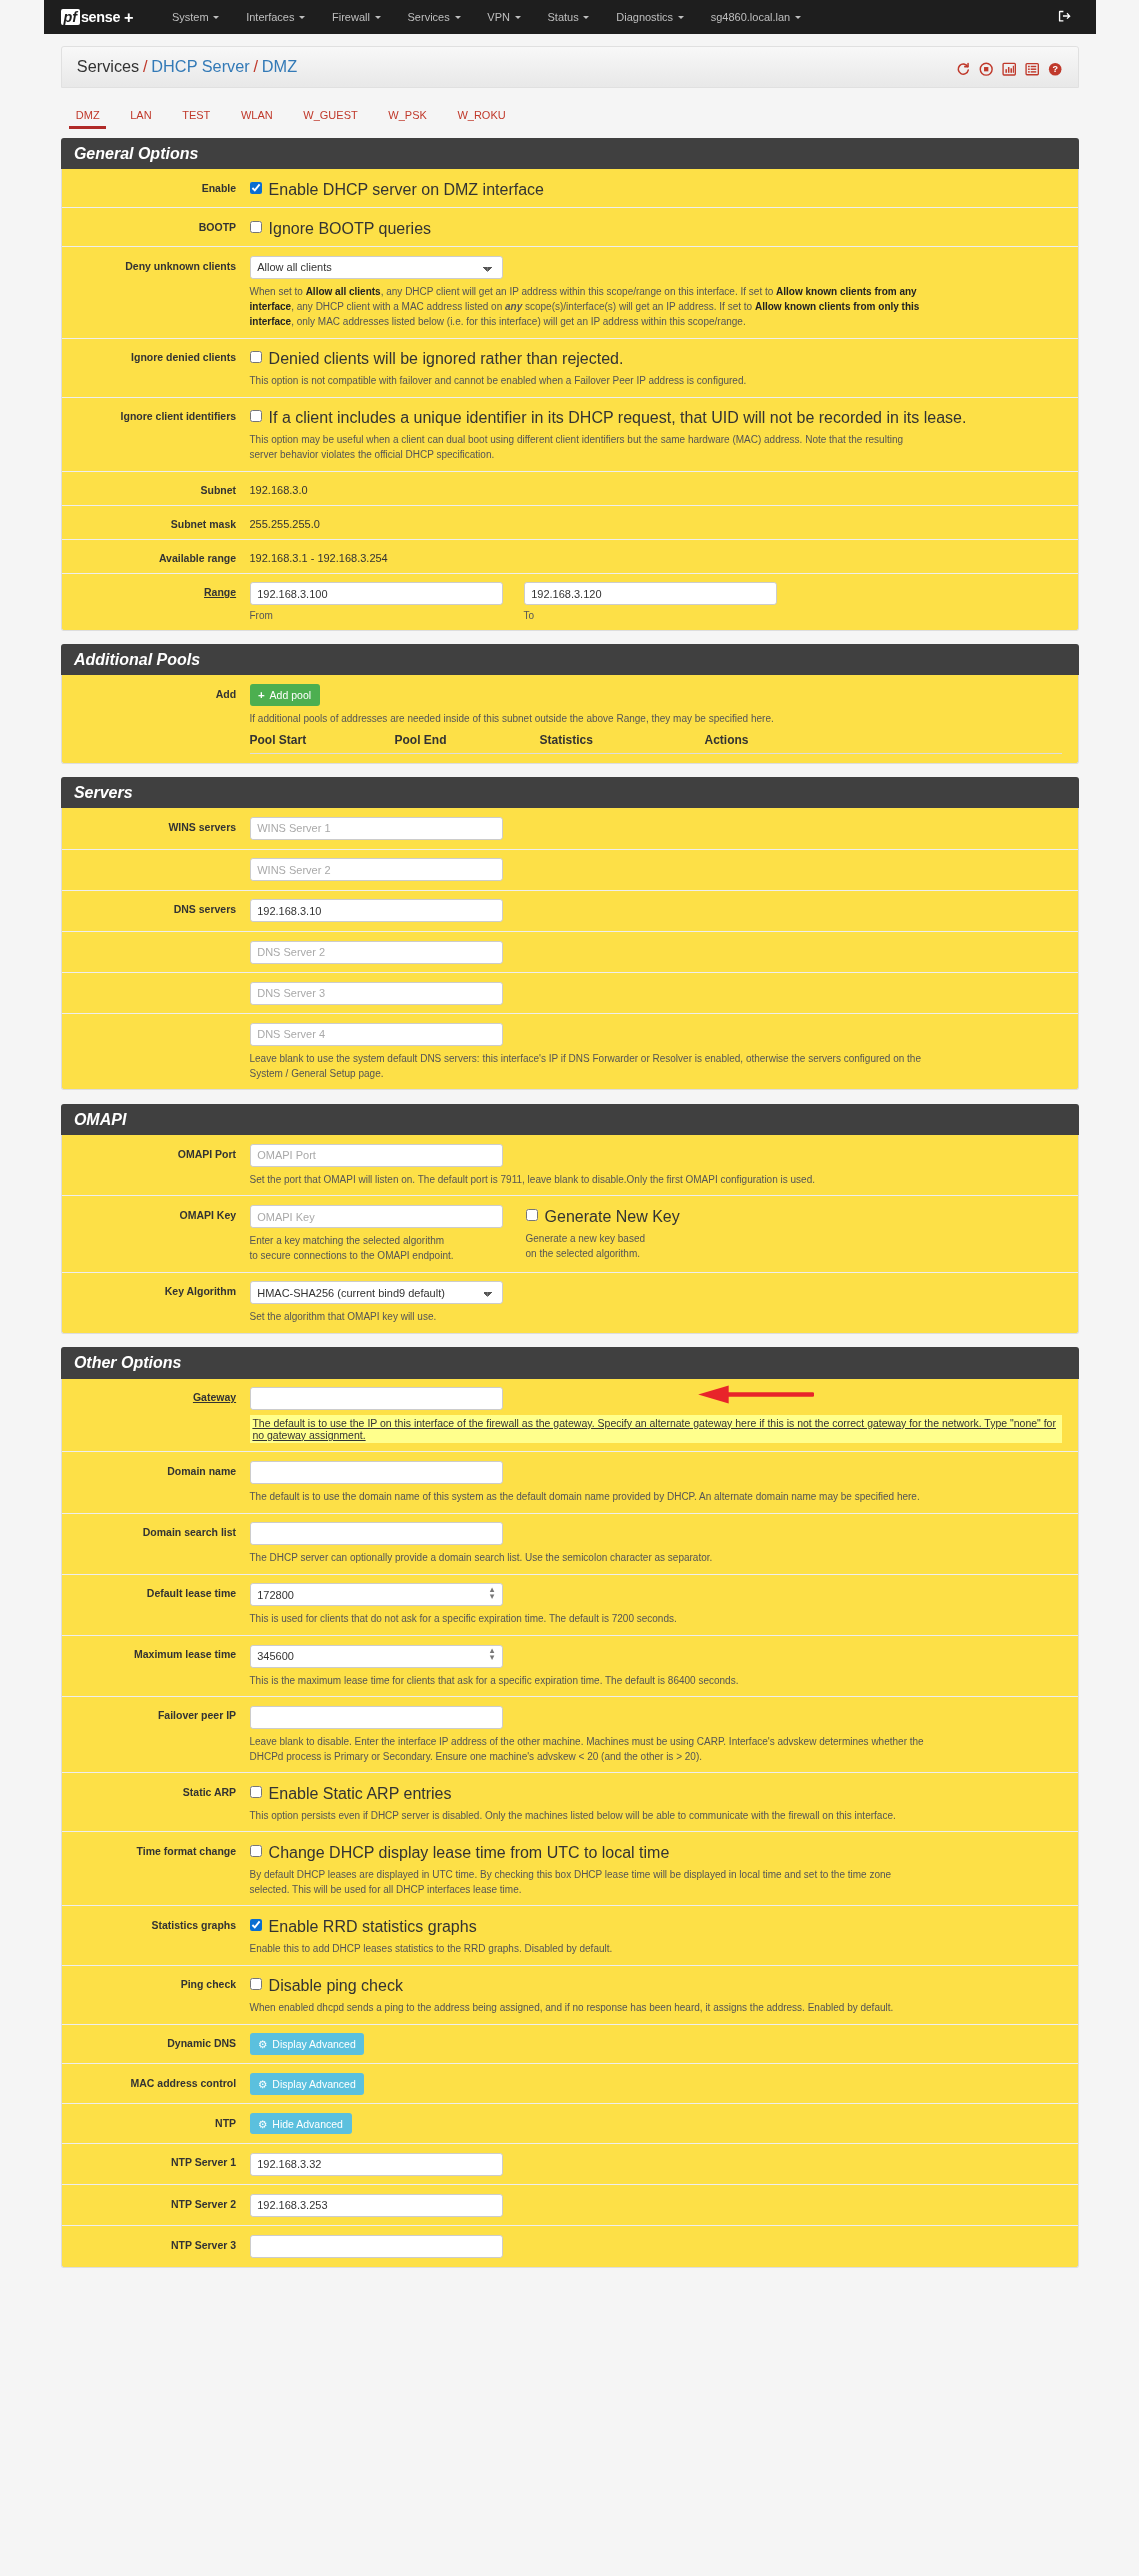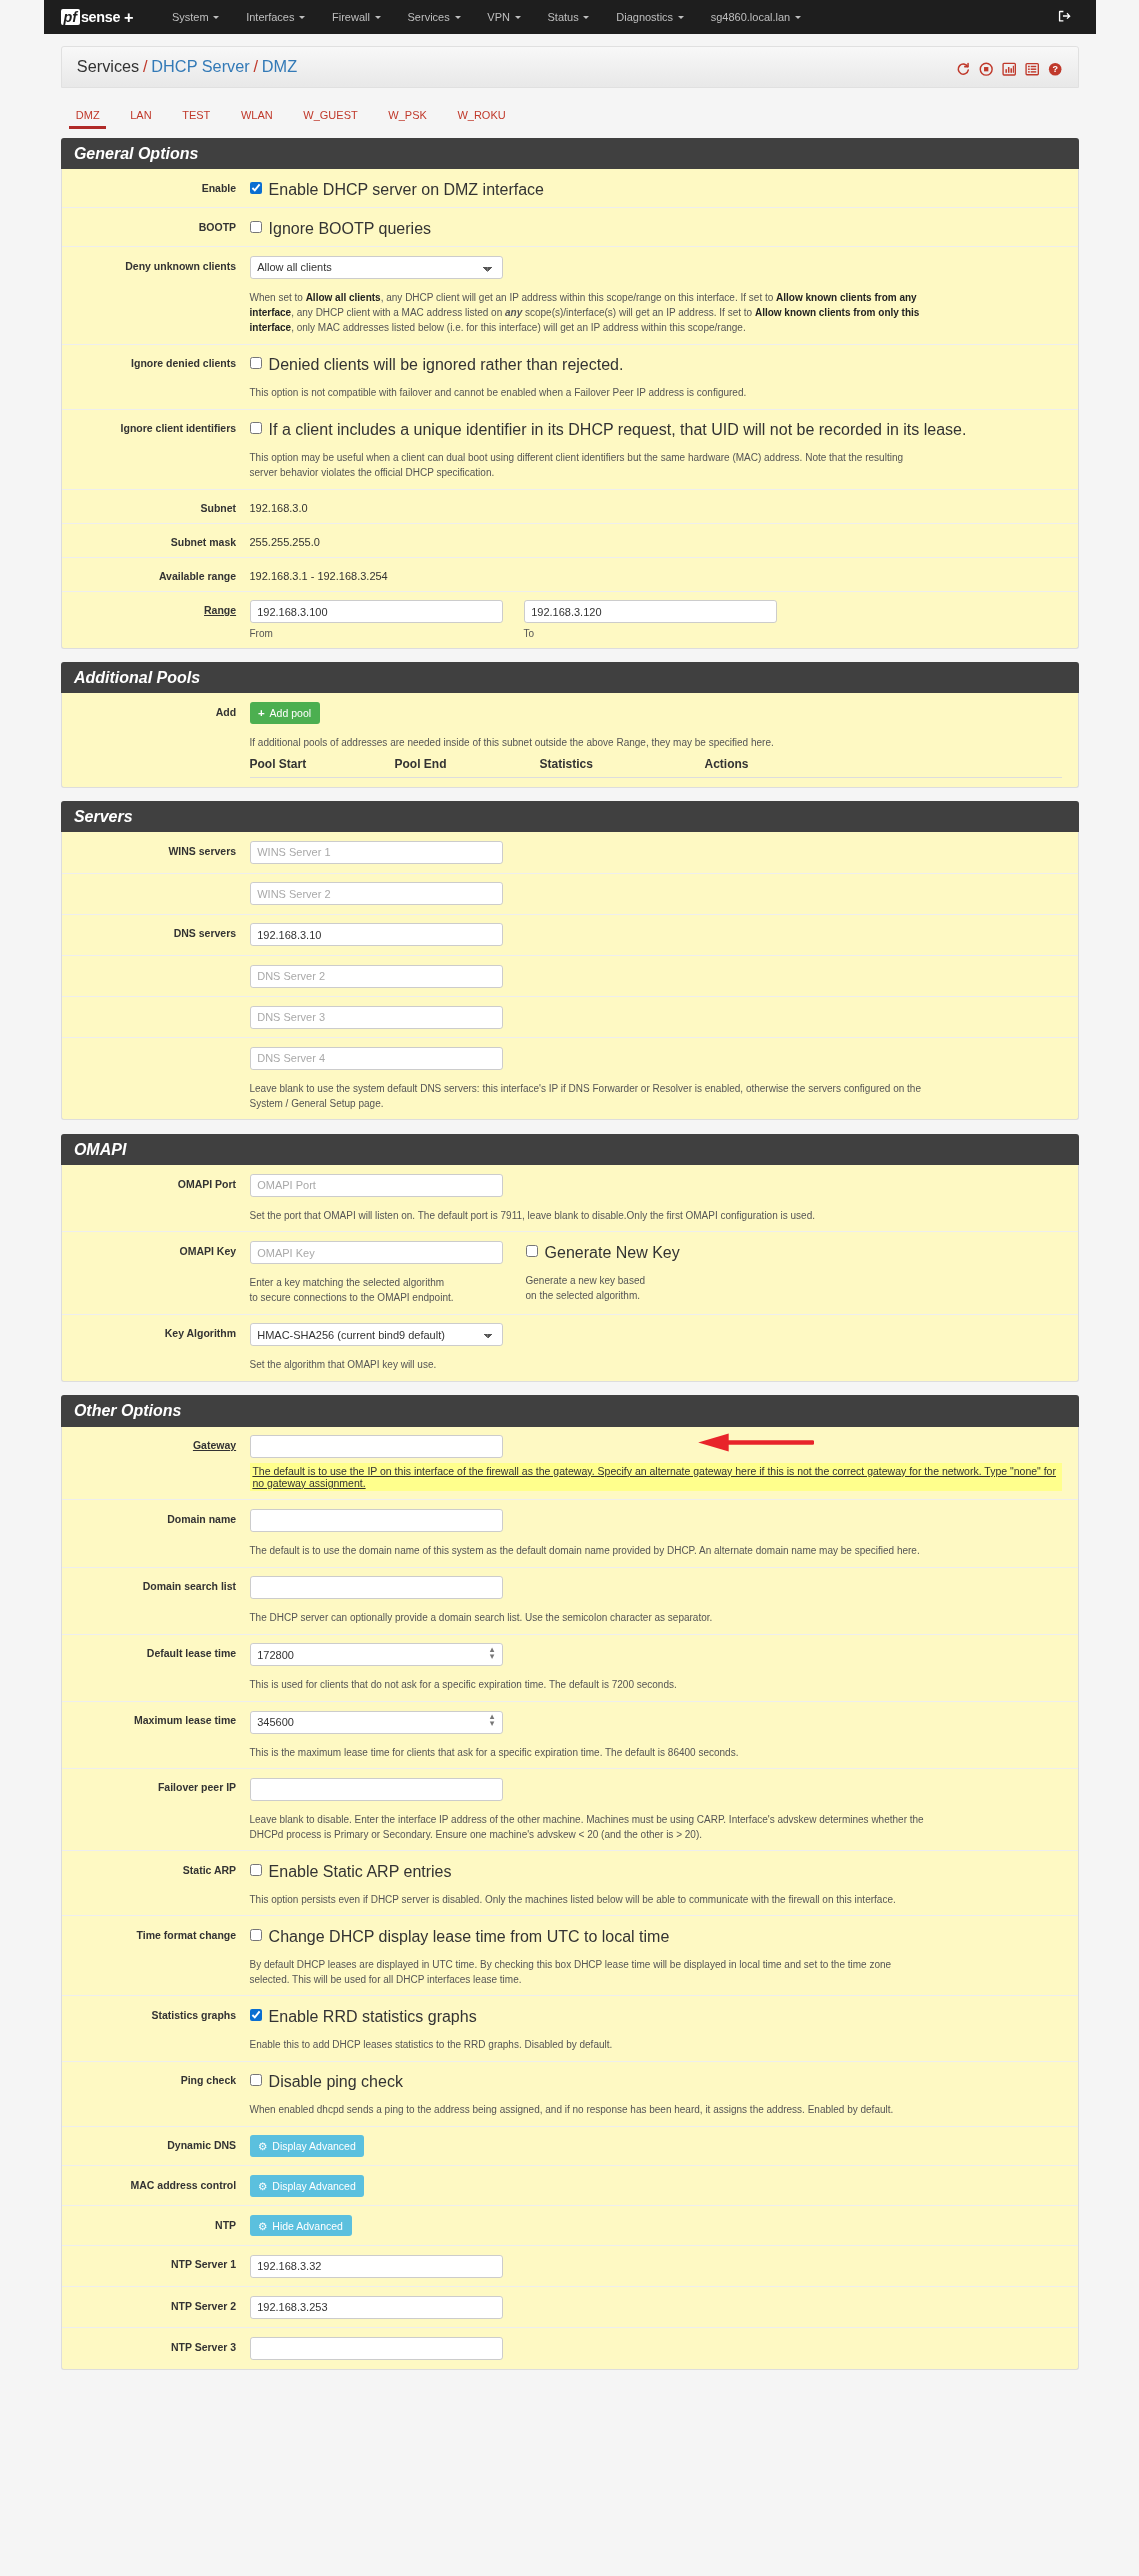--- a/index.html
+++ b/index.html
@@ -108,21 +108,21 @@
   .panel-head {
     background: #404040;
     color: #fff;
     font-weight: bold;
     font-size: 16px;
     padding: 6.7px 13.4px;
     border-radius: 2.9px 2.9px 0 0;
     font-style: italic;
   }
   .panel-body {
-    background: #fef9c3;
+    background: #fde047;
     border: 1px solid #ddd;
     border-top: none;
     border-radius: 0 0 2.9px 2.9px;
   }
   .row {
     display: flex;
     padding: 8.6px 0 8.6px 0;
     border-bottom: 1px solid #eee;
     align-items: flex-start;
   }
@@ -170,21 +170,21 @@
   }
   .spin-wrap { position: relative; display: inline-block; }
   .spin-wrap .spin {
     position: absolute; right: 6.7px; top: 3.8px;
     font-size: 7.7px; color: #777; line-height: 6.7px;
     pointer-events: none;
   }
   .help {
     font-size: 10px;
     color: #555;
-    margin-top: 11px;
+    margin-top: 5px;
     line-height: 1.5;
     max-width: 681px;
   }
   .help b { font-weight: bold; color: #222; }
   .help i { font-style: italic; font-weight: bold; }
   .help-hl-block { background: #ffff8c; margin-top: 4.8px; padding: 1.9px 2.9px; }
 
   .chk-line { display: flex; align-items: flex-start; padding-top: 1.9px; }
   input[type="checkbox"] {
     width: 12.4px; height: 12.4px; margin: 1.9px 6.7px 0 0;

